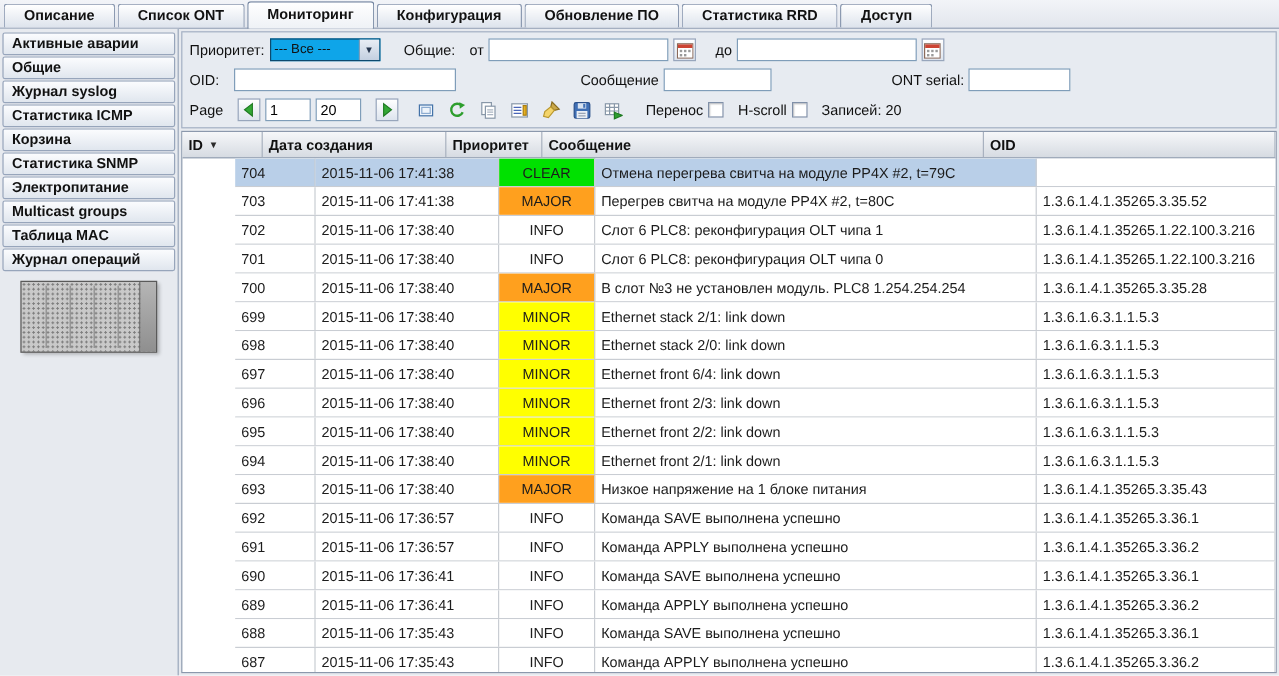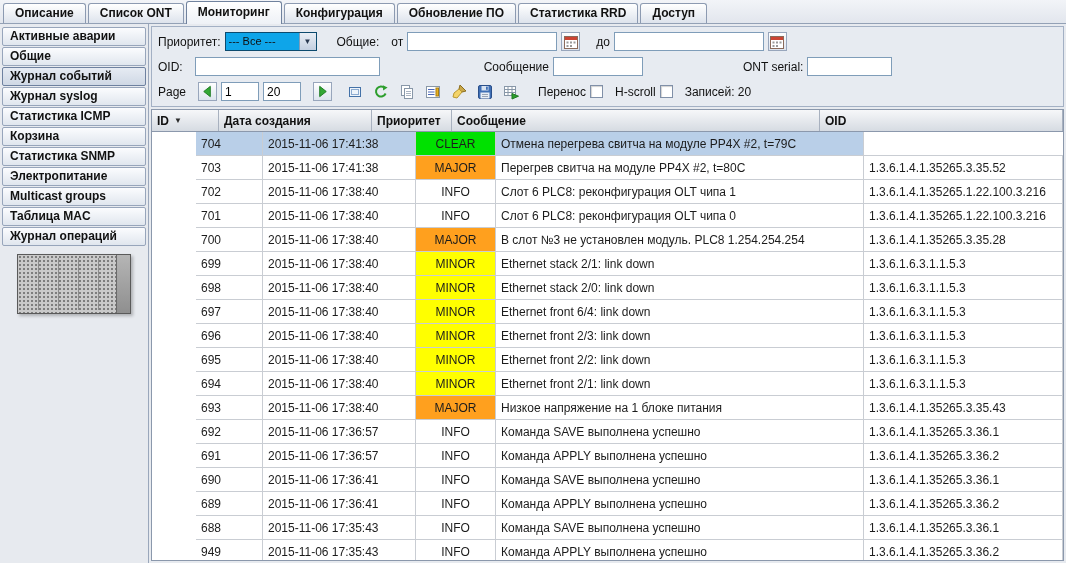--- a/index.html
+++ b/index.html
@@ -10,21 +10,21 @@
     font-family:"Liberation Sans", sans-serif;
     font-size:12px; color:#111;
   }
   
   .tabbar {
     height:24px; display:flex; align-items:flex-end; gap:2px;
     padding:2px 0 0 3px; background:linear-gradient(#f2f4f8,#e2e6ed);
     border-bottom:1px solid #93a1b6;
   }
   .tab {
-    height:20px; line-height:18px; padding:0 11px;
+    height:20px; line-height:18px; padding:0 16px;
     border:1px solid #8c9ab1; border-bottom:none;
     border-radius:3px 3px 0 0;
     background:linear-gradient(#ffffff,#dde3ec);
     font-weight:bold; white-space:nowrap; cursor:default;
   }
   .tab.active {
     height:23px; line-height:21px; margin-bottom:-1px;
     background:linear-gradient(#ffffff,#eef1f6);
     border-color:#70829e; position:relative; z-index:2;
   }
@@ -139,21 +139,20 @@
     <div class="tab"><span>Статистика RRD</span></div>
     <div class="tab"><span>Доступ</span></div>
   </div>
 
 <div class="content">
 
   <div class="sidebar">
     <div id="side-items">
         <div class="side-item"><span>Активные аварии</span></div>
         <div class="side-item"><span>Общие</span></div>
-        <div class="side-item active"><span>Журнал событий</span></div>
         <div class="side-item"><span>Журнал syslog</span></div>
         <div class="side-item"><span>Статистика ICMP</span></div>
         <div class="side-item"><span>Корзина</span></div>
         <div class="side-item"><span>Статистика SNMP</span></div>
         <div class="side-item"><span>Электропитание</span></div>
         <div class="side-item"><span>Multicast groups</span></div>
         <div class="side-item"><span>Таблица MAC</span></div>
         <div class="side-item"><span>Журнал операций</span></div>
       </div>
     <div class="device">
@@ -430,21 +429,21 @@
     <div class="td">1.3.6.1.4.1.35265.3.36.2</div>
   </div>
           <div class="tr cols">
     <div class="td">688</div>
     <div class="td">2015-11-06 17:35:43</div>
     <div class="td center">INFO</div>
     <div class="td">Команда SAVE выполнена успешно</div>
     <div class="td">1.3.6.1.4.1.35265.3.36.1</div>
   </div>
           <div class="tr cols">
-    <div class="td">949</div>
+    <div class="td">687</div>
     <div class="td">2015-11-06 17:35:43</div>
     <div class="td center">INFO</div>
     <div class="td">Команда APPLY выполнена успешно</div>
     <div class="td">1.3.6.1.4.1.35265.3.36.2</div>
   </div>
         </div>
     </div>
 
   </div>
 </div>

